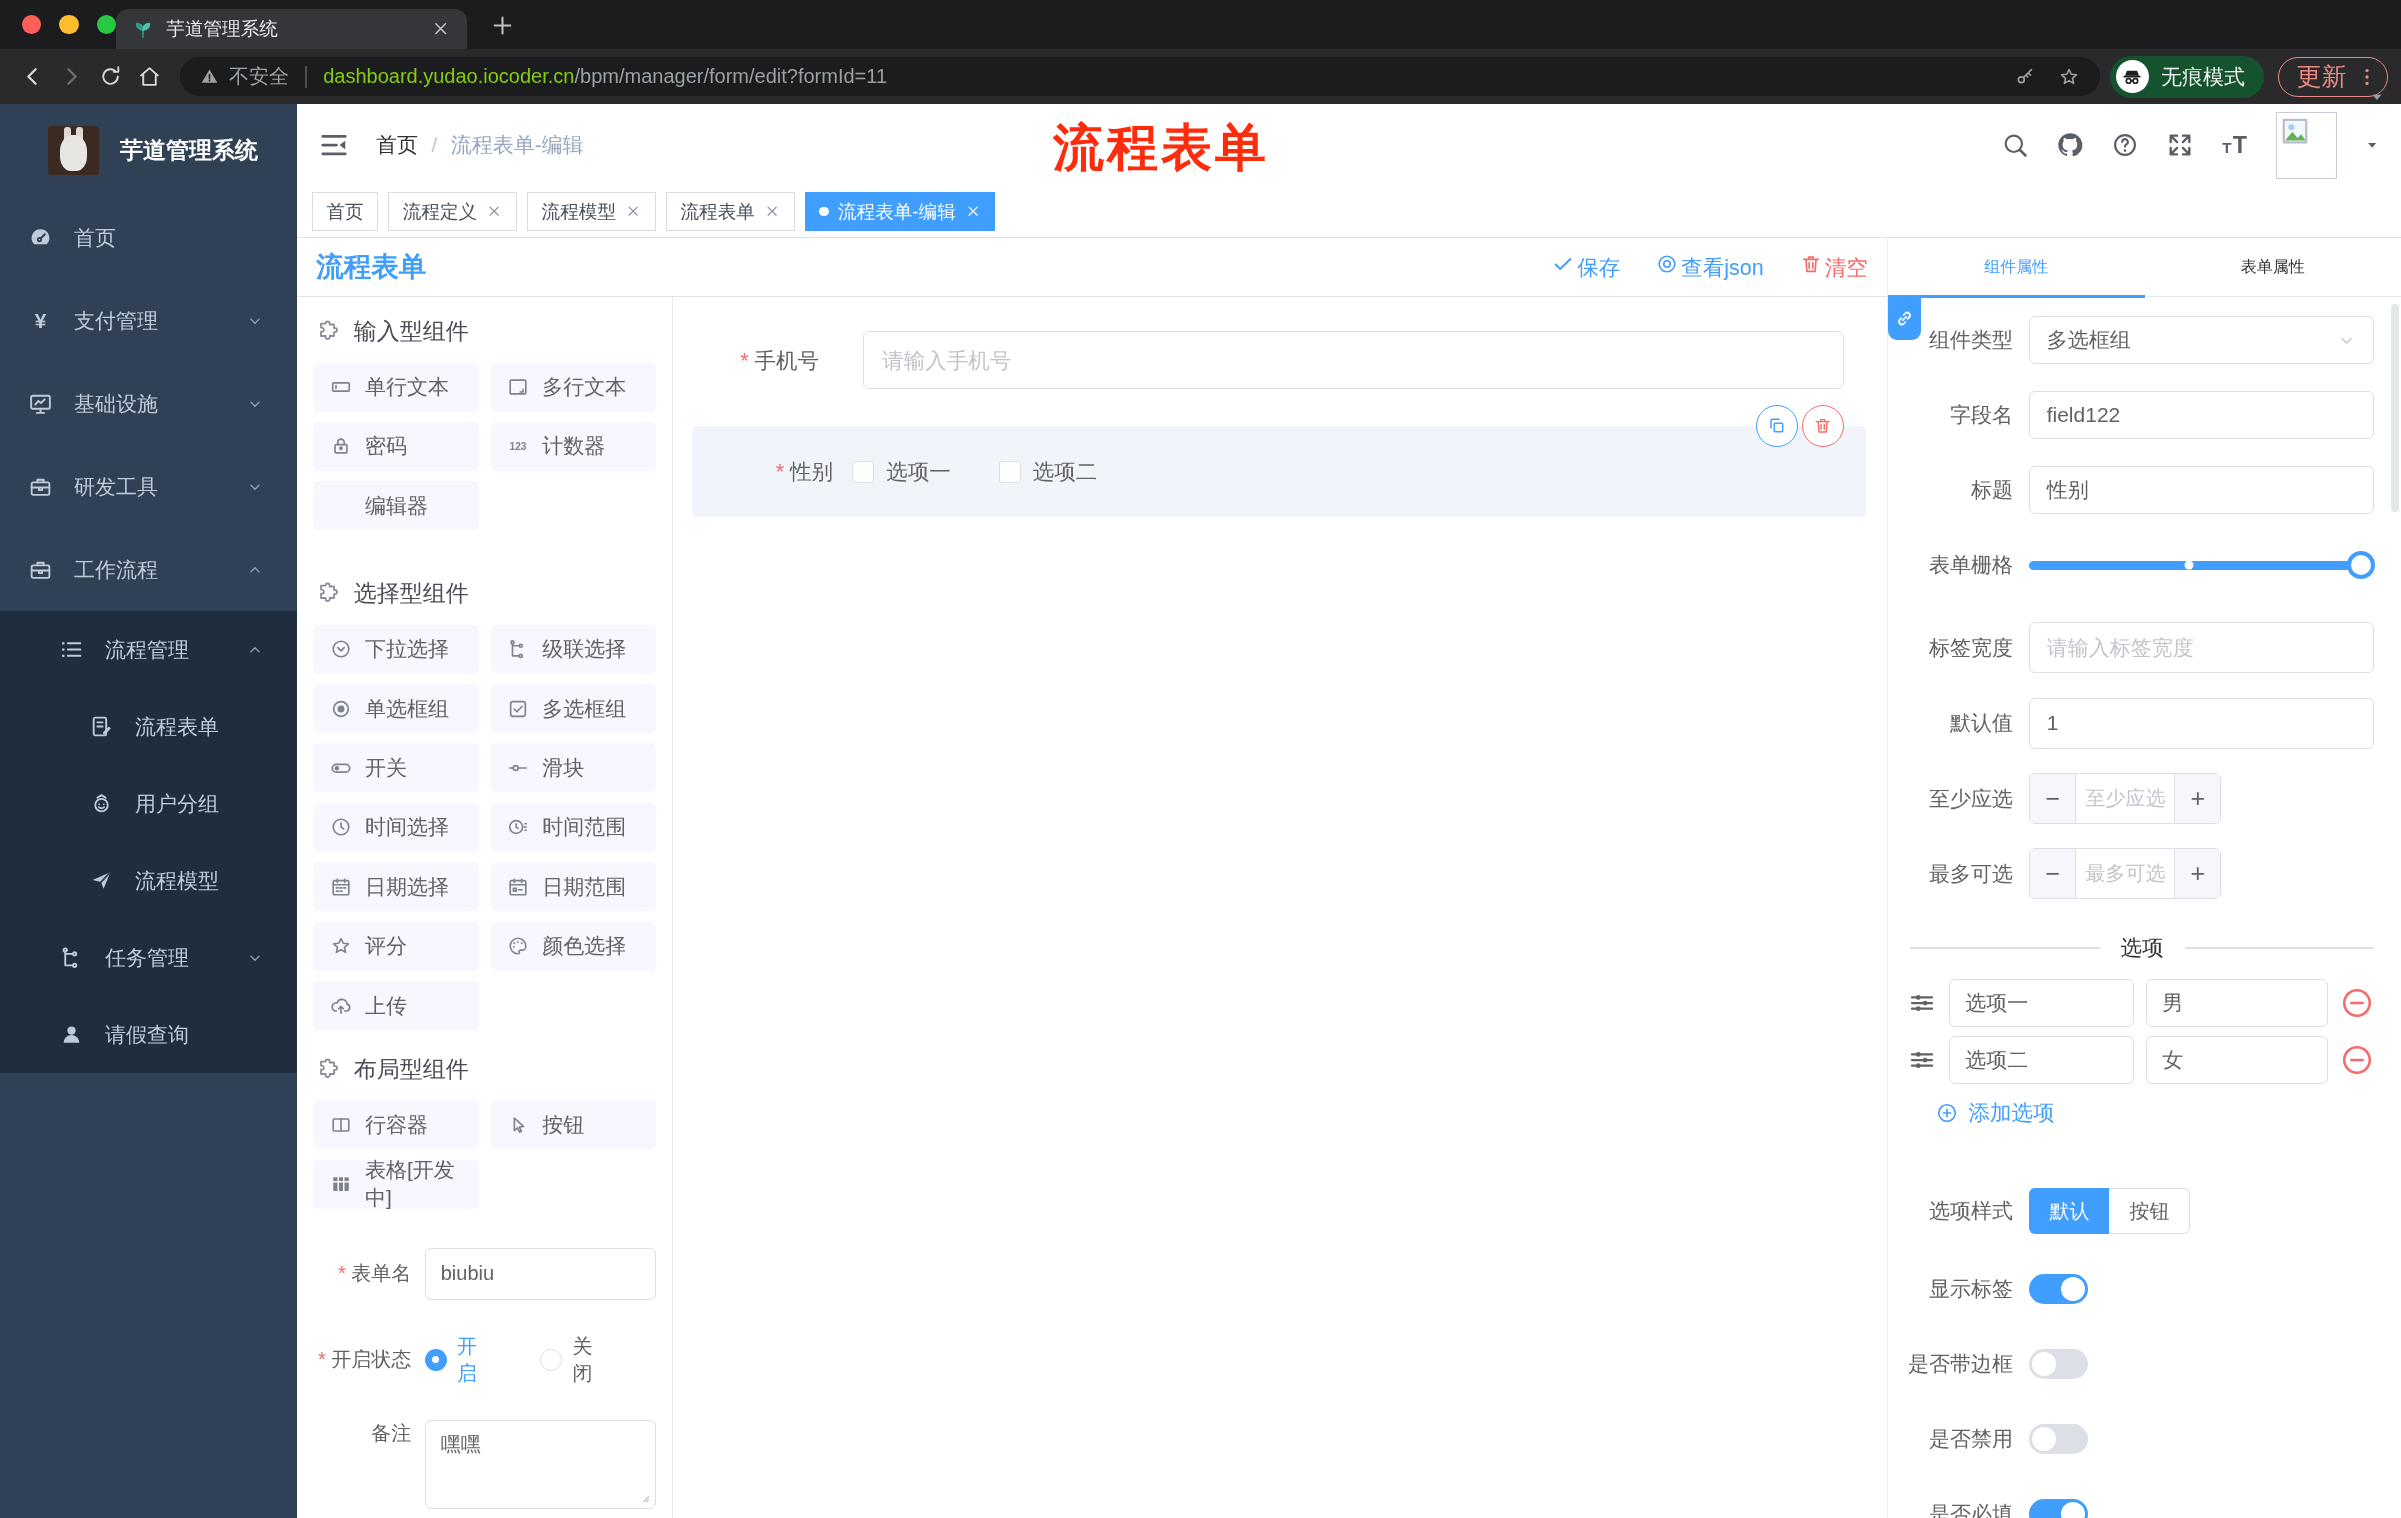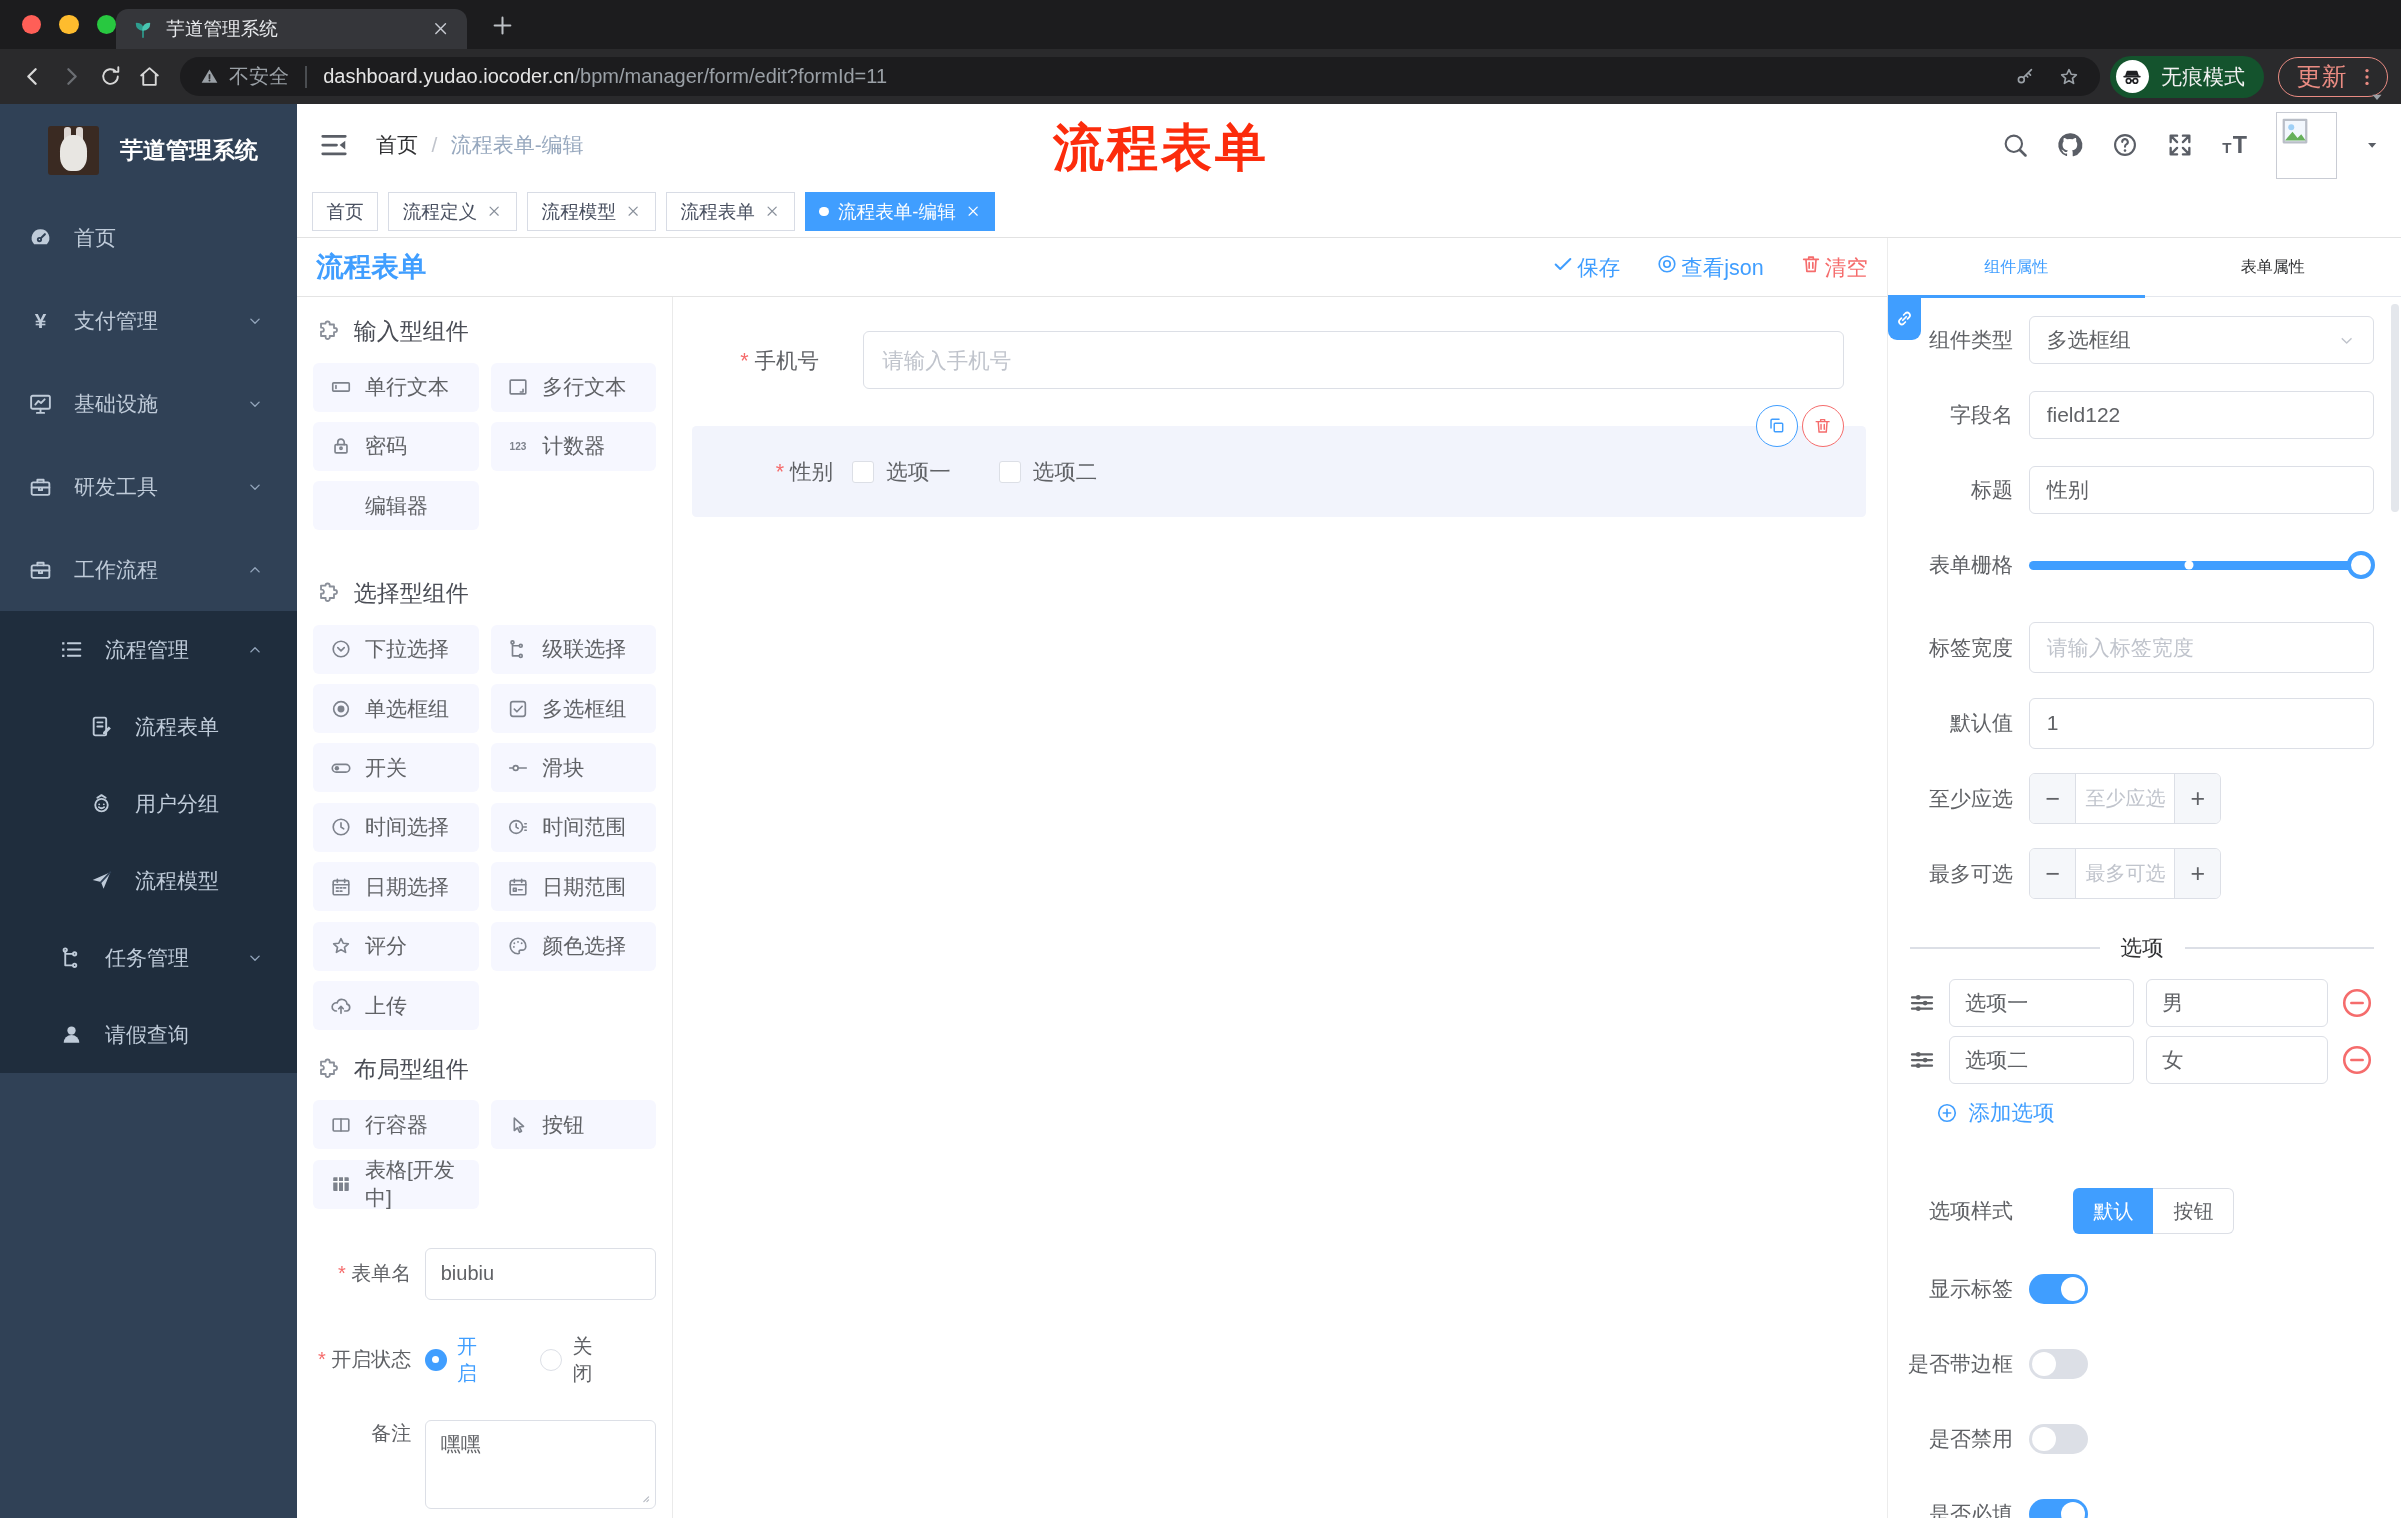--- a/index.html
+++ b/index.html
@@ -19,21 +19,21 @@
   .tab-close { width:19.3px; height:19.3px; color:#c7cad1; }
   .newtab { position:absolute; left:489px; top:12px; width:27px; height:27px; color:#bdc1c6; }
   .c-toolbar { height:55px; background:#2a2a2c; display:flex; align-items:center; padding:0 13.4px; position:relative; }
   .nav-ic { width:39px; height:39px; display:flex; align-items:center; justify-content:center; }
   .nav-ic .icon { width:25px; height:25px; }
   .cl-light { color:#d8d8d8; } .cl-dim { color:#6b6e73; }
   .urlpill { flex:1; height:39px; background:#1c1c1e; border-radius:19.3px; display:flex; align-items:center; padding:0 19.3px; margin:0 10.4px; font-size:20px; min-width:0; }
   .urlpill .warn { width:21px; height:21px; margin-right:9px; }
   .sec-label { color:#9aa0a6; }
   .url-div { width:1.5px; height:22px; background:#4a4d51; margin:0 16.3px; }
-  .host { color:#e5e5e5; } .path { color:#9aa0a6; }
+  .host { color:#84cc16; } .path { color:#9aa0a6; }
   .pill-right { margin-left:auto; display:flex; gap:22px; color:#9aa0a6; }
   .pill-right .icon { width:22px; height:22px; }
   .incog { height:42px; background:#14532d; border-radius:21px; display:flex; align-items:center; gap:12px; padding:0 19.3px 0 6px; color:#f1f1f1; font-size:21px; margin-right:13.4px; flex-shrink:0; }
   .incog-circle { width:33px; height:33px; background:#fff; border-radius:50%; display:flex; align-items:center; justify-content:center; }
   .incog-circle .icon { width:22px; height:22px; }
   .update-pill { height:40px; border:1.5px solid #e98b82; border-radius:21px; display:flex; align-items:center; gap:9px; padding:0 9px 0 18px; color:#e98b82; font-size:25px; flex-shrink:0; }
   .update-pill .icon { width:22px; height:22px; }
   .chrome-caret { position:absolute; right:15px; bottom:-1.5px; width:18px; height:18px; color:#9aa0a6; }
 
   
@@ -147,21 +147,21 @@
   .opt-row { display:flex; align-items:center; gap:12px; padding:0 27px 0 19.3px; margin-bottom:9.7px; }
   .opt-handle { width:30px; height:30px; color:#606266; flex-shrink:0; }
   .opt-input { height:48px; border:1.5px solid #dcdfe6; border-radius:6px; display:flex; align-items:center; padding:0 15px; font-size:21px; color:#606266; background:#fff; min-width:0; }
   .opt-input.a { flex:1.02; } .opt-input.b { flex:1; }
   .opt-del { width:34px; height:34px; color:#F56C6C; flex-shrink:0; cursor:pointer; }
   .add-opt { display:flex; align-items:center; gap:10.4px; color:#409EFF; font-size:21.5px; margin:15px 0 0 48px; height:27px; cursor:pointer; }
   .add-opt .icon { width:22px; height:22px; }
   .irow.style-row { margin-top:62px; margin-bottom:0; }
   .rbg { display:flex; }
   .rb { height:46px; padding:0 20px; display:flex; align-items:center; font-size:20px; cursor:pointer; }
-  .rb.on { background:#409EFF; color:#fff; border-radius:6px 0 0 6px;margin-left:44px; }
+  .rb.on { background:#409EFF; color:#fff; border-radius:6px 0 0 6px; }
   .rb.off { border:1.5px solid #dcdfe6; border-left:none; color:#606266; border-radius:0 6px 6px 0; background:#fff; }
   .trow { display:flex; align-items:center; height:48px; margin-bottom:27px; padding:0 27px 0 10.4px; }
   .trow:first-child { margin-top:30px; }
   .toggles { margin-top:30.5px; }
   .switch { width:59px; height:30px; border-radius:15px; position:relative; flex-shrink:0; cursor:pointer; }
   .switch.on { background:#409EFF; } .switch.off { background:#dcdfe6; }
   .switch::after { content:""; position:absolute; top:3px; width:24px; height:24px; background:#fff; border-radius:50%; }
   .switch.on::after { right:3px; } .switch.off::after { left:3px; }
   .insp-scroll { position:absolute; right:2.2px; top:7.4px; width:7.4px; height:208px; background:#e4e7ec; border-radius:3.7px; }
 </style>

